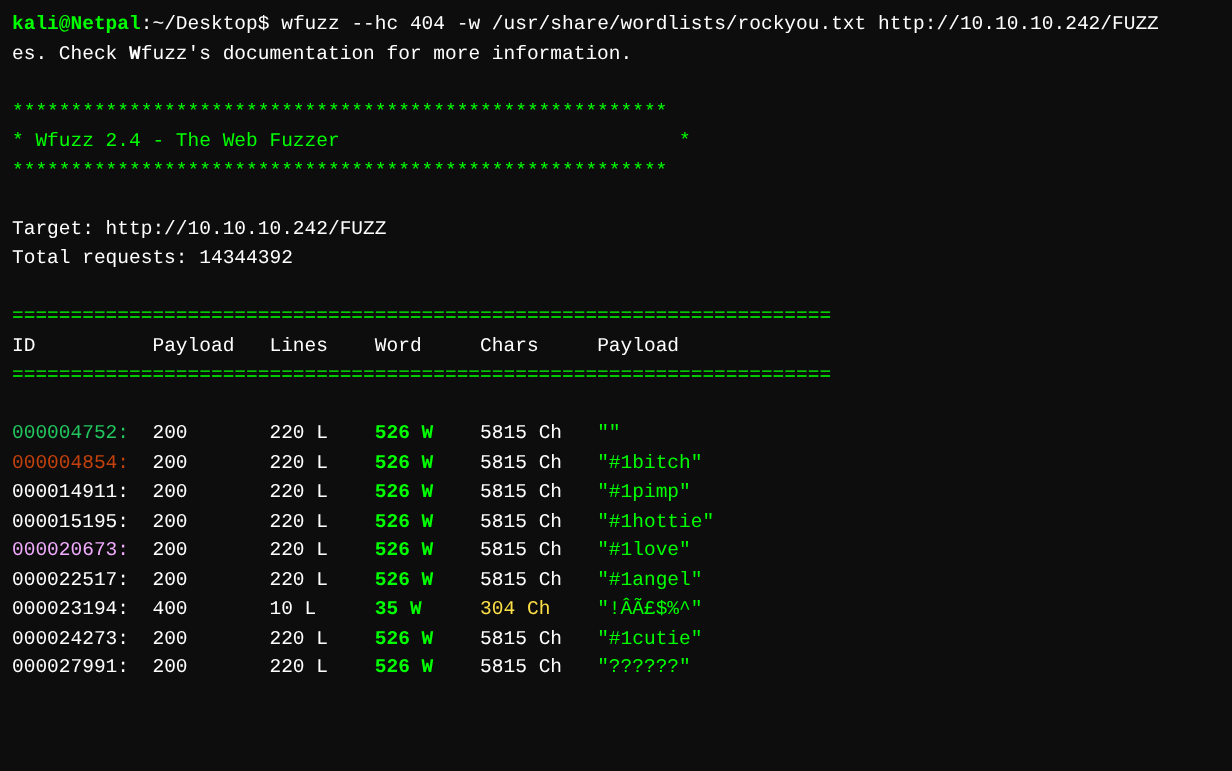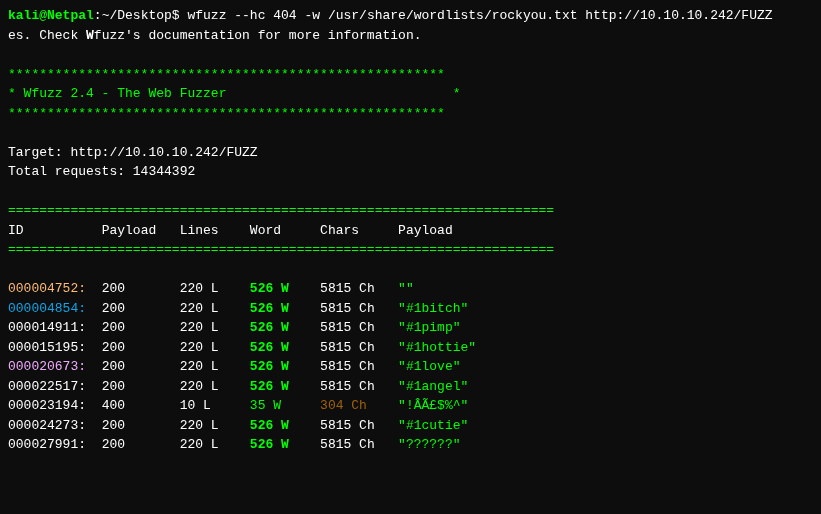--- a/index.html
+++ b/index.html
@@ -78,25 +78,25 @@
 
   <div class="line table-divider">======================================================================</div>
 
   <div class="line col-header"><span>ID          </span><span>Payload   </span><span>Lines    </span><span>Word     </span><span>Chars     </span><span>Payload</span></div>
 
   <div class="line table-divider">======================================================================</div>
 
   <div class="line"> </div>
 
   <div id="table-rows">
-      <div class="line"><span style="color:#fdba74">000004752:  </span><span style="color:#ffffff">200       </span><span style="color:#ffffff">220 L    </span><span style="color:#00ff00;font-weight:bold">526 W    </span><span style="color:#ffffff">5815 Ch   </span><span style="color:#00ff00">""</span></div>
-      <div class="line"><span style="color:#0ea5e9">000004854:  </span><span style="color:#ffffff">200       </span><span style="color:#ffffff">220 L    </span><span style="color:#00ff00;font-weight:bold">526 W    </span><span style="color:#ffffff">5815 Ch   </span><span style="color:#00ff00">"#1bitch"</span></div>
+      <div class="line"><span style="color:#22c55e">000004752:  </span><span style="color:#ffffff">200       </span><span style="color:#ffffff">220 L    </span><span style="color:#00ff00;font-weight:bold">526 W    </span><span style="color:#ffffff">5815 Ch   </span><span style="color:#00ff00">""</span></div>
+      <div class="line"><span style="color:#c2410c">000004854:  </span><span style="color:#ffffff">200       </span><span style="color:#ffffff">220 L    </span><span style="color:#00ff00;font-weight:bold">526 W    </span><span style="color:#ffffff">5815 Ch   </span><span style="color:#00ff00">"#1bitch"</span></div>
       <div class="line"><span style="color:#ffffff">000014911:  </span><span style="color:#ffffff">200       </span><span style="color:#ffffff">220 L    </span><span style="color:#00ff00;font-weight:bold">526 W    </span><span style="color:#ffffff">5815 Ch   </span><span style="color:#00ff00">"#1pimp"</span></div>
       <div class="line"><span style="color:#ffffff">000015195:  </span><span style="color:#ffffff">200       </span><span style="color:#ffffff">220 L    </span><span style="color:#00ff00;font-weight:bold">526 W    </span><span style="color:#ffffff">5815 Ch   </span><span style="color:#00ff00">"#1hottie"</span></div>
       <div class="line"><span style="color:#f0abfc">000020673:  </span><span style="color:#ffffff">200       </span><span style="color:#ffffff">220 L    </span><span style="color:#00ff00;font-weight:bold">526 W    </span><span style="color:#ffffff">5815 Ch   </span><span style="color:#00ff00">"#1love"</span></div>
       <div class="line"><span style="color:#ffffff">000022517:  </span><span style="color:#ffffff">200       </span><span style="color:#ffffff">220 L    </span><span style="color:#00ff00;font-weight:bold">526 W    </span><span style="color:#ffffff">5815 Ch   </span><span style="color:#00ff00">"#1angel"</span></div>
-      <div class="line"><span style="color:#ffffff">000023194:  </span><span style="color:#ffffff">400       </span><span style="color:#ffffff">10 L     </span><span style="color:#00ff00;font-weight:normal">35 W     </span><span style="color:#a16207">304 Ch    </span><span style="color:#00ff00">"!ÂÃ£$%^"</span></div>
+      <div class="line"><span style="color:#ffffff">000023194:  </span><span style="color:#ffffff">400       </span><span style="color:#ffffff">10 L     </span><span style="color:#00ff00;font-weight:bold">35 W     </span><span style="color:#fde047">304 Ch    </span><span style="color:#00ff00">"!ÂÃ£$%^"</span></div>
       <div class="line"><span style="color:#ffffff">000024273:  </span><span style="color:#ffffff">200       </span><span style="color:#ffffff">220 L    </span><span style="color:#00ff00;font-weight:bold">526 W    </span><span style="color:#ffffff">5815 Ch   </span><span style="color:#00ff00">"#1cutie"</span></div>
       <div class="line"><span style="color:#ffffff">000027991:  </span><span style="color:#ffffff">200       </span><span style="color:#ffffff">220 L    </span><span style="color:#00ff00;font-weight:bold">526 W    </span><span style="color:#ffffff">5815 Ch   </span><span style="color:#00ff00">"??????"</span></div>
       <div class="line"></div>
     </div>
 
 </div>
 
 </body></html>

